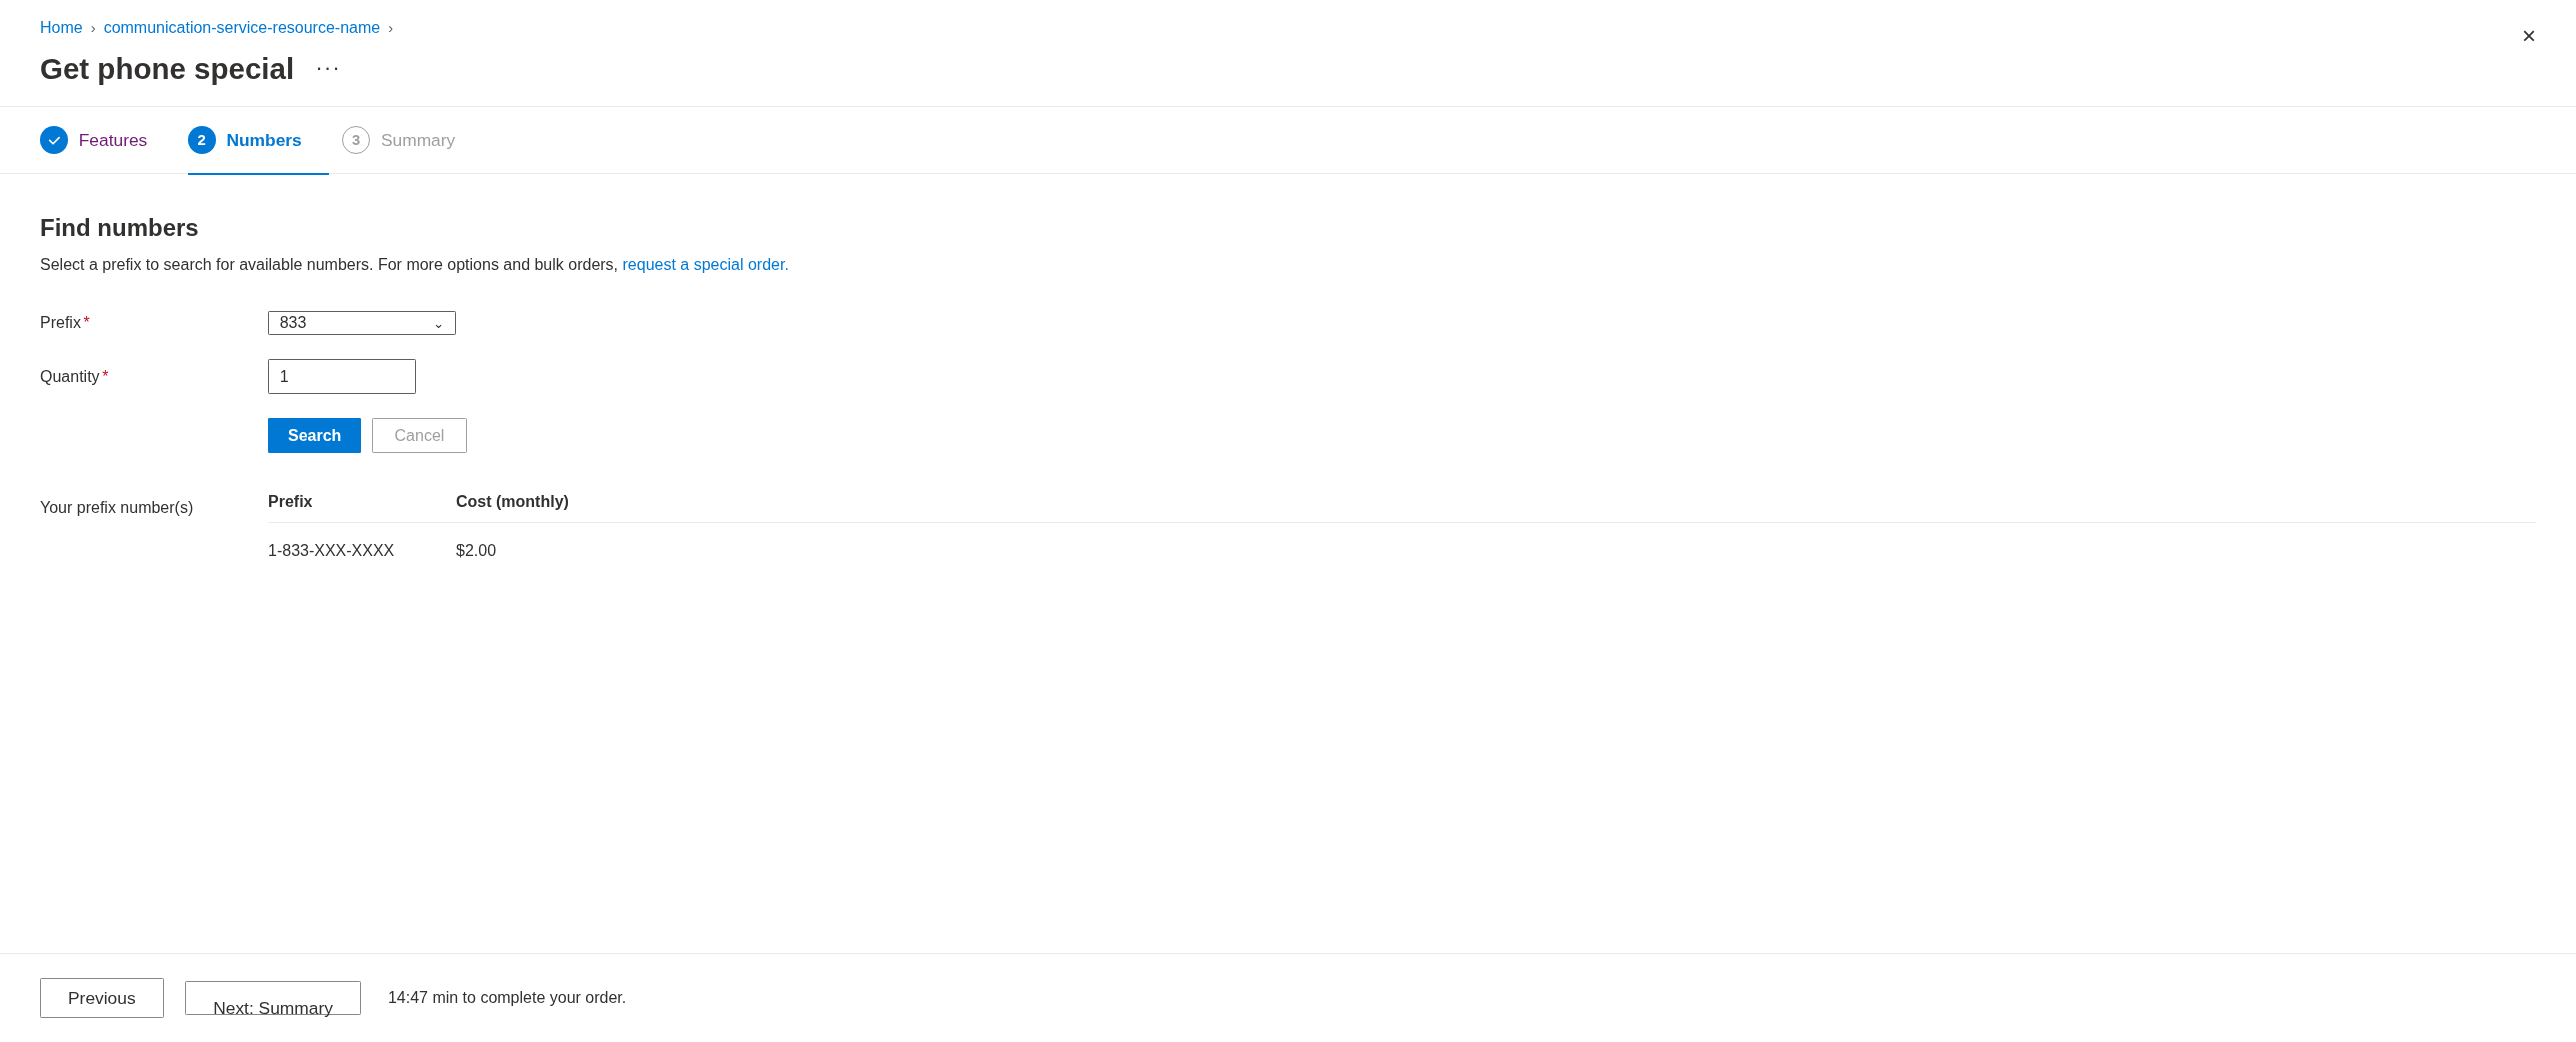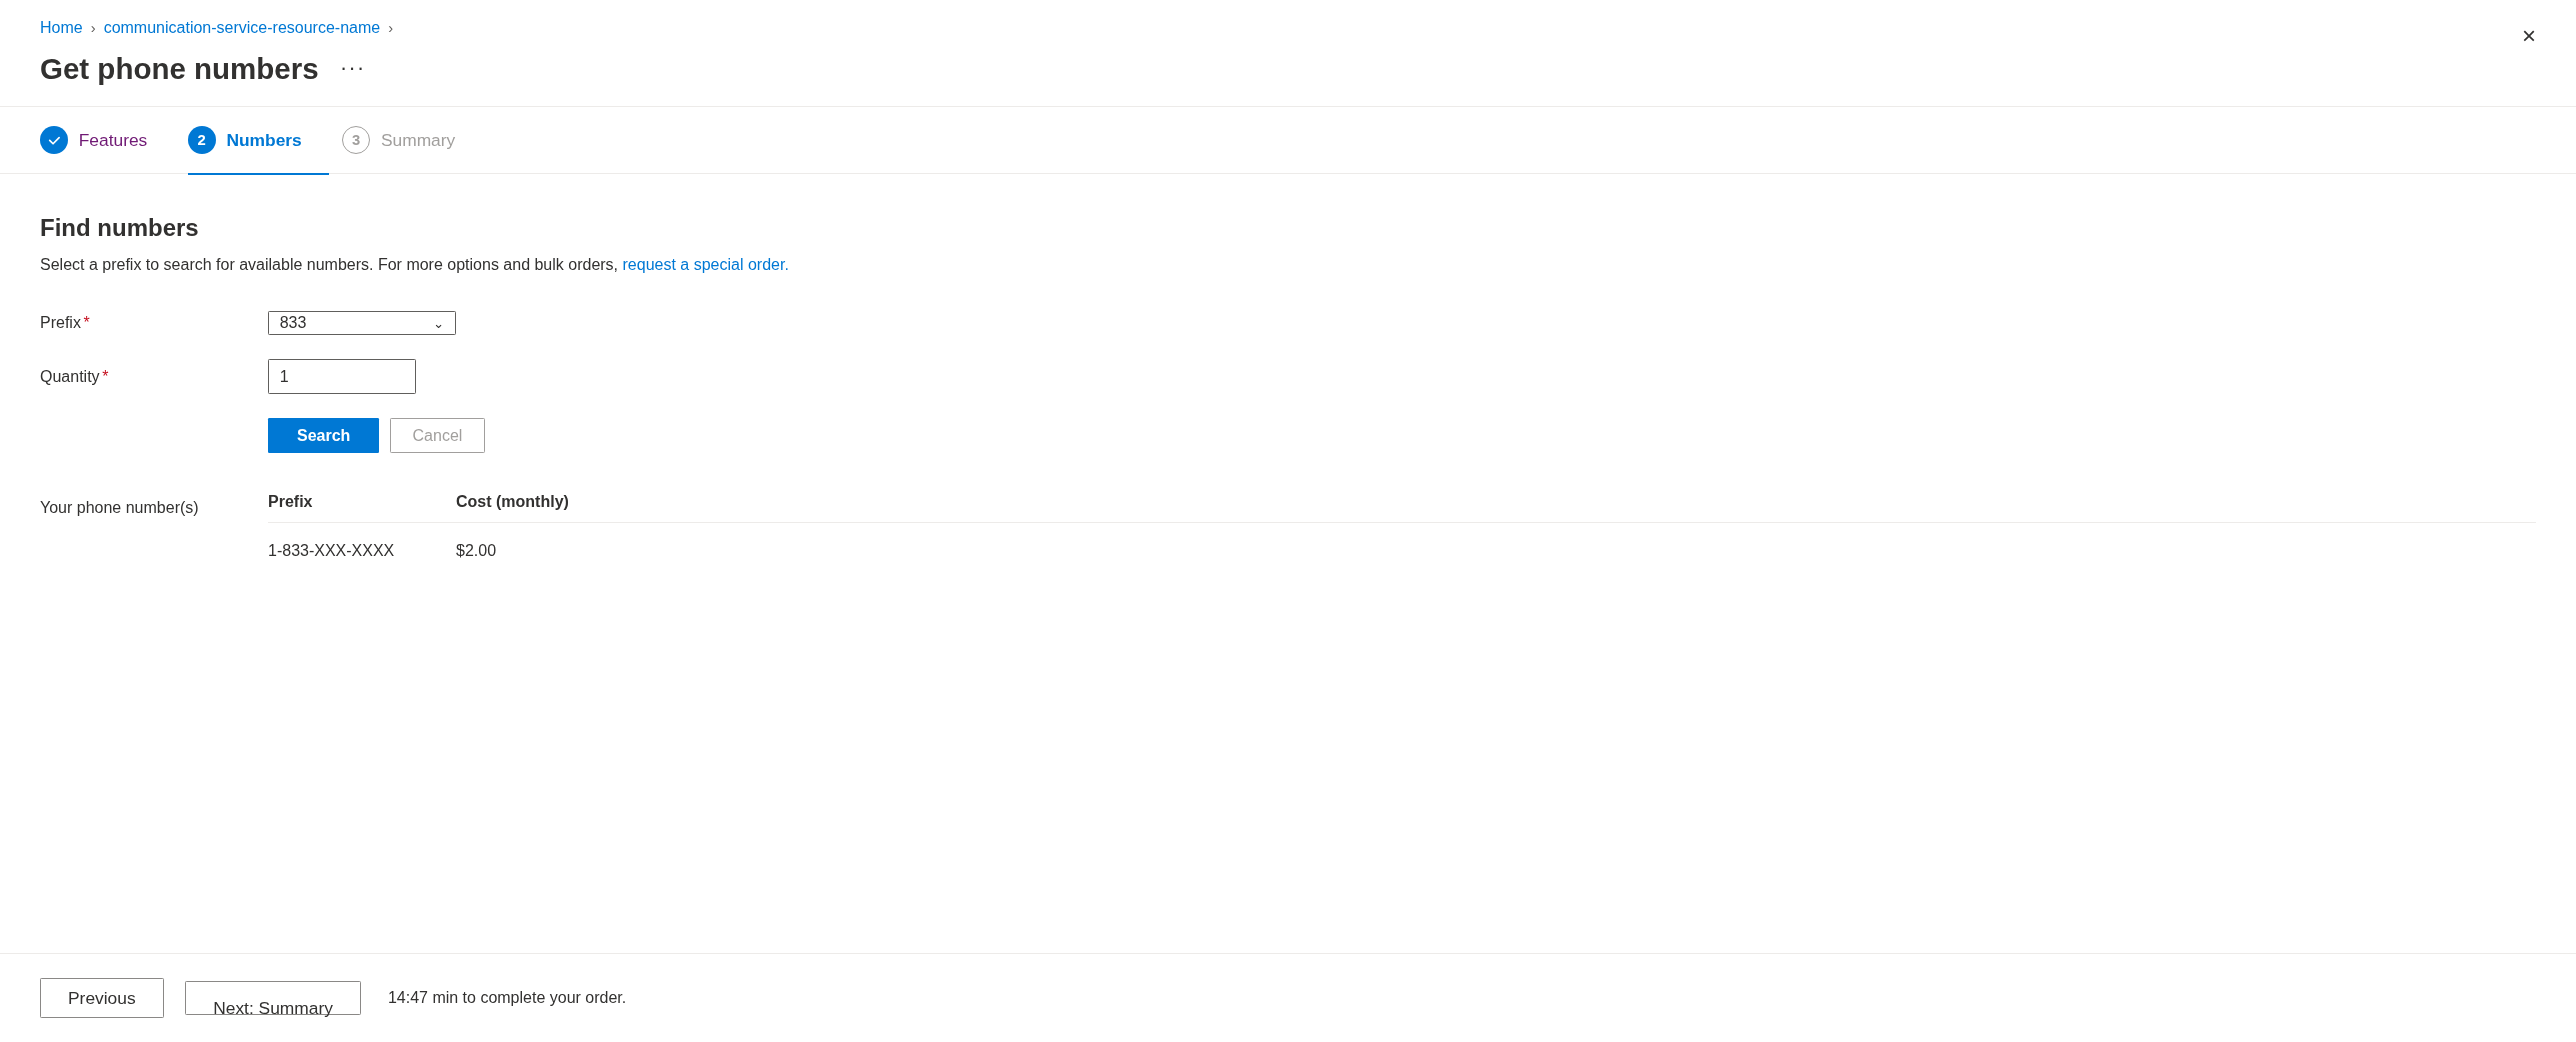--- a/index.html
+++ b/index.html
@@ -258,21 +258,21 @@
       margin-top: 5.4px;
       margin-bottom: 40px;
       margin-left: 228px;
     }
 
     .btn-primary {
       background: #0078d4;
       color: #fff;
       border: none;
       border-radius: 1.3px;
-      padding: 0 29px;
+      padding: 0 20px;
       height: 35px;
       font-size: 16px;
       font-weight: 600;
       cursor: pointer;
     }
 
     .btn-secondary {
       background: #fff;
       color: #a19f9d;
       border: 0.7px solid #a19f9d;
@@ -392,21 +392,21 @@
   <div class="header">
 
     <div class="breadcrumb">
       <span class="breadcrumb-item">Home</span>
       <span class="breadcrumb-separator">›</span>
       <span class="breadcrumb-item">communication-service-resource-name</span>
       <span class="breadcrumb-separator">›</span>
     </div>
 
     <div class="page-title-row">
-      <h1 class="page-title">Get phone numbers</h1>
+      <h1 class="page-title">Get phone special</h1>
       <button class="more-options-btn">···</button>
     </div>
 
     <button class="close-btn">×</button>
   </div>
 
   <div class="divider"></div>
 
   <div class="stepper">
 
@@ -464,21 +464,21 @@
       </div>
     </div>
 
     <div class="buttons-row">
       <button class="btn-primary">Search</button>
       <button class="btn-secondary">Cancel</button>
     </div>
 
     <div class="phone-numbers-section">
       <div class="phone-numbers-row">
-        <div class="phone-section-label">Your phone number(s)</div>
+        <div class="phone-section-label">Your prefix number(s)</div>
         <div class="phone-table">
           <div class="table-header">
             <div class="table-col-number">Prefix</div>
             <div class="table-col-cost">Cost (monthly)</div>
           </div>
           <div class="table-row-data">
             <div class="table-cell-number">1-833-XXX-XXXX</div>
             <div class="table-cell-cost">$2.00</div>
           </div>
         </div>

